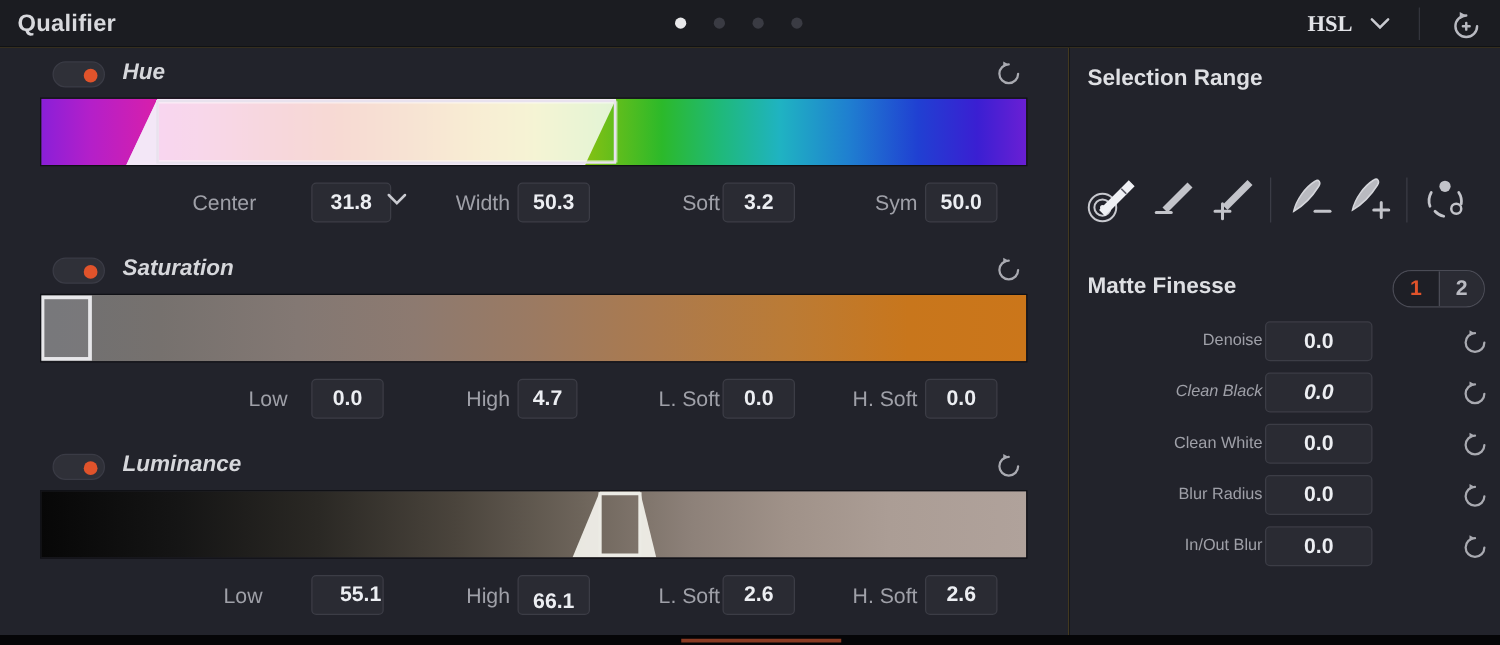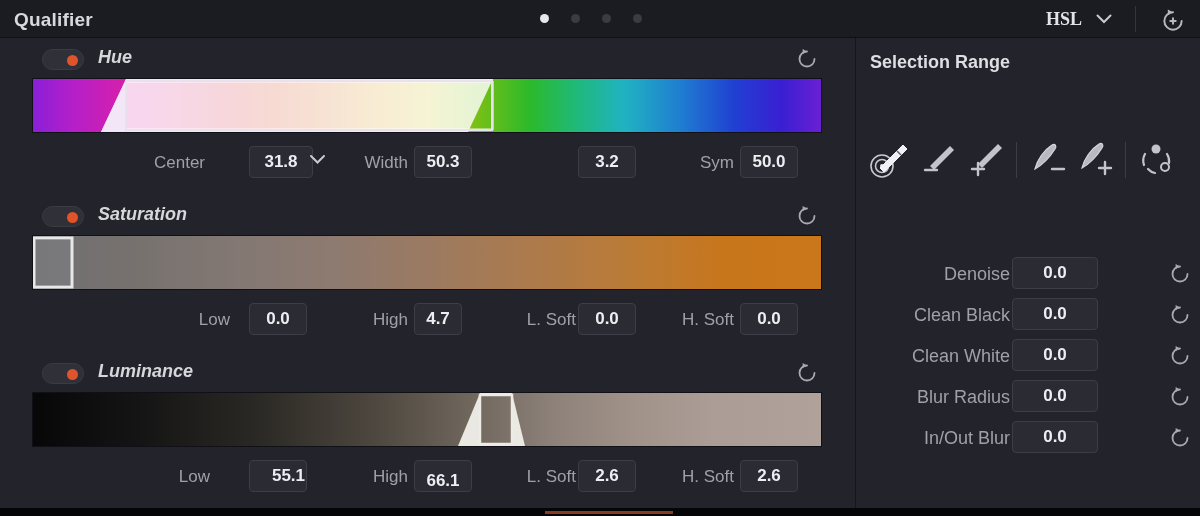--- a/index.html
+++ b/index.html
@@ -112,21 +112,21 @@
   .mf-pager{
     position:absolute; left:258px; top:0px; width:74px; height:30px;
     border:1px solid #4a4b55; border-radius:15px; overflow:hidden; display:flex;
   }
   .mf-pg{ flex:1; display:flex; align-items:center; justify-content:center;
           font-size:17px; font-weight:bold; color:#b9bac1; background:#2a2b33; }
   .mf-pg.active{ background:#1e1f26; color:#e0532b; }
   .mf-pg + .mf-pg{ border-left:1px solid #4a4b55; }
 
   .mf-row{ position:absolute; left:0; width:344px; height:40px; }
-  .mf-label{ position:absolute; right:190px; top:9px; font-size:18px; color:#9fa0a8; white-space:nowrap; }
+  .mf-label{ position:absolute; right:190px; top:9px; font-size:13px; color:#9fa0a8; white-space:nowrap; }
   .mf-box{
     position:absolute; left:156px; top:2px; width:86px; height:32px;
     background:#2a2b33; border:1px solid #3c3d46; border-radius:4px;
     display:flex; align-items:center; justify-content:center;
   }
   .mf-box span{ font-size:17px; font-weight:bold; color:#eceef2; }
   .mf-reset{ position:absolute; left:312px; top:7px; width:24px; height:24px; }
 
   .bottom-accent{
     position:absolute; left:545px; bottom:0; width:128px; height:3px; background:#8a3a22;
@@ -201,20 +201,21 @@
         <div class="fld-box" style="left:249px; width:64px;">
             <span>31.8</span>
           </div>
         <svg class="fld-chev" style="left:309px;" width="17" height="11" viewBox="0 0 17 11">
           <path d="M2 2 L8.5 8.5 L15 2" stroke="#c9cad0" stroke-width="2" fill="none" stroke-linecap="round"></path>
         </svg>
         <div class="fld-label" style="left:258px; width:150px;text-align:right;">Width</div>
         <div class="fld-box" style="left:414px; width:58px;">
             <span>50.3</span>
           </div>
+        <div class="fld-label" style="left:430px; width:146px;">Soft</div>
         <div class="fld-box" style="left:578px; width:58px;">
             <span>3.2</span>
           </div>
         <div class="fld-label" style="left:594px; width:140px;">Sym</div>
         <div class="fld-box" style="left:740px; width:58px;">
             <span>50.0</span>
           </div>
       </div>
     </div>
 
@@ -352,33 +353,40 @@
         <svg width="40" height="40" viewBox="0 0 40 40">
           <circle cx="20" cy="9" r="4.5" fill="#c3c4ca"></circle>
           <circle cx="29" cy="27" r="4" fill="none" stroke="#c3c4ca" stroke-width="2"></circle>
           <path d="M9 14 A13 13 0 0 0 8 25" stroke="#c3c4ca" stroke-width="2.2" fill="none" stroke-linecap="round"></path>
           <path d="M31 14 A13 13 0 0 1 33 23" stroke="#c3c4ca" stroke-width="2.2" fill="none" stroke-linecap="round"></path>
           <path d="M12 29 A13 13 0 0 0 19 33" stroke="#c3c4ca" stroke-width="2.2" fill="none" stroke-linecap="round"></path>
         </svg>
       </div>
     </div>
 
+    <div class="mf-head">
+      <div class="r-title" style="top:2px;">Matte Finesse</div>
+      <div class="mf-pager">
+        <div class="mf-pg active">1</div>
+        <div class="mf-pg">2</div>
+      </div>
+    </div>
 
     <div class="mf-row" style="top:217px;">
       <div class="mf-label">Denoise</div>
       <div class="mf-box">
           <span>0.0</span>
         </div>
       <svg class="mf-reset" viewBox="0 0 24 24">
         <path d="M12 4.5 A7.5 7.5 0 1 0 19.5 12" stroke="#a9aab1" stroke-width="1.8" fill="none" stroke-linecap="round"></path>
         <path d="M12 4.5 L7.6 2.1 L7.6 7 Z" fill="#a9aab1"></path>
       </svg>
     </div>
 
-    <div class="mf-row" style="top:258px;">
+    <div class="mf-row" style="top:258px;font-style:italic;">
       <div class="mf-label">Clean Black</div>
       <div class="mf-box">
           <span>0.0</span>
         </div>
       <svg class="mf-reset" viewBox="0 0 24 24">
         <path d="M12 4.5 A7.5 7.5 0 1 0 19.5 12" stroke="#a9aab1" stroke-width="1.8" fill="none" stroke-linecap="round"></path>
         <path d="M12 4.5 L7.6 2.1 L7.6 7 Z" fill="#a9aab1"></path>
       </svg>
     </div>
 

